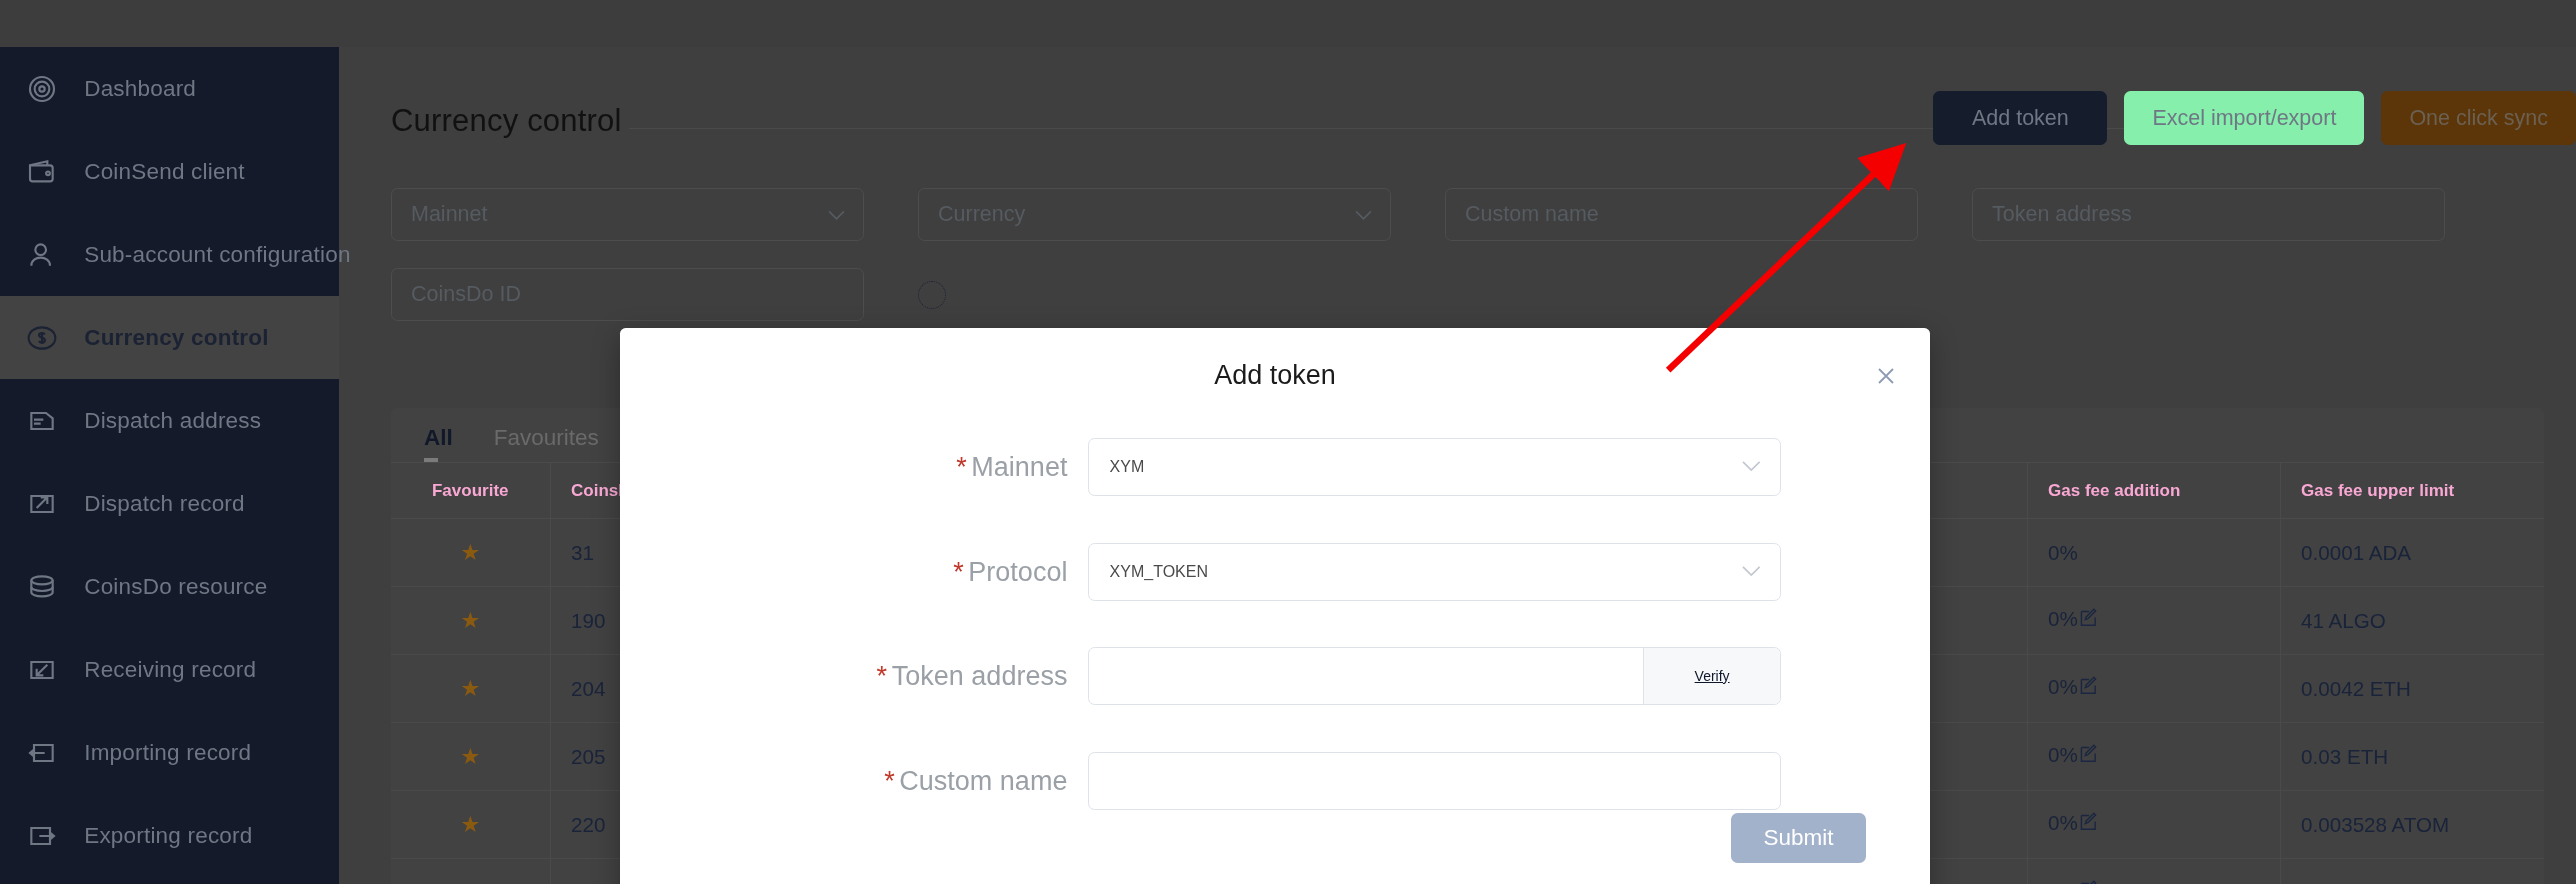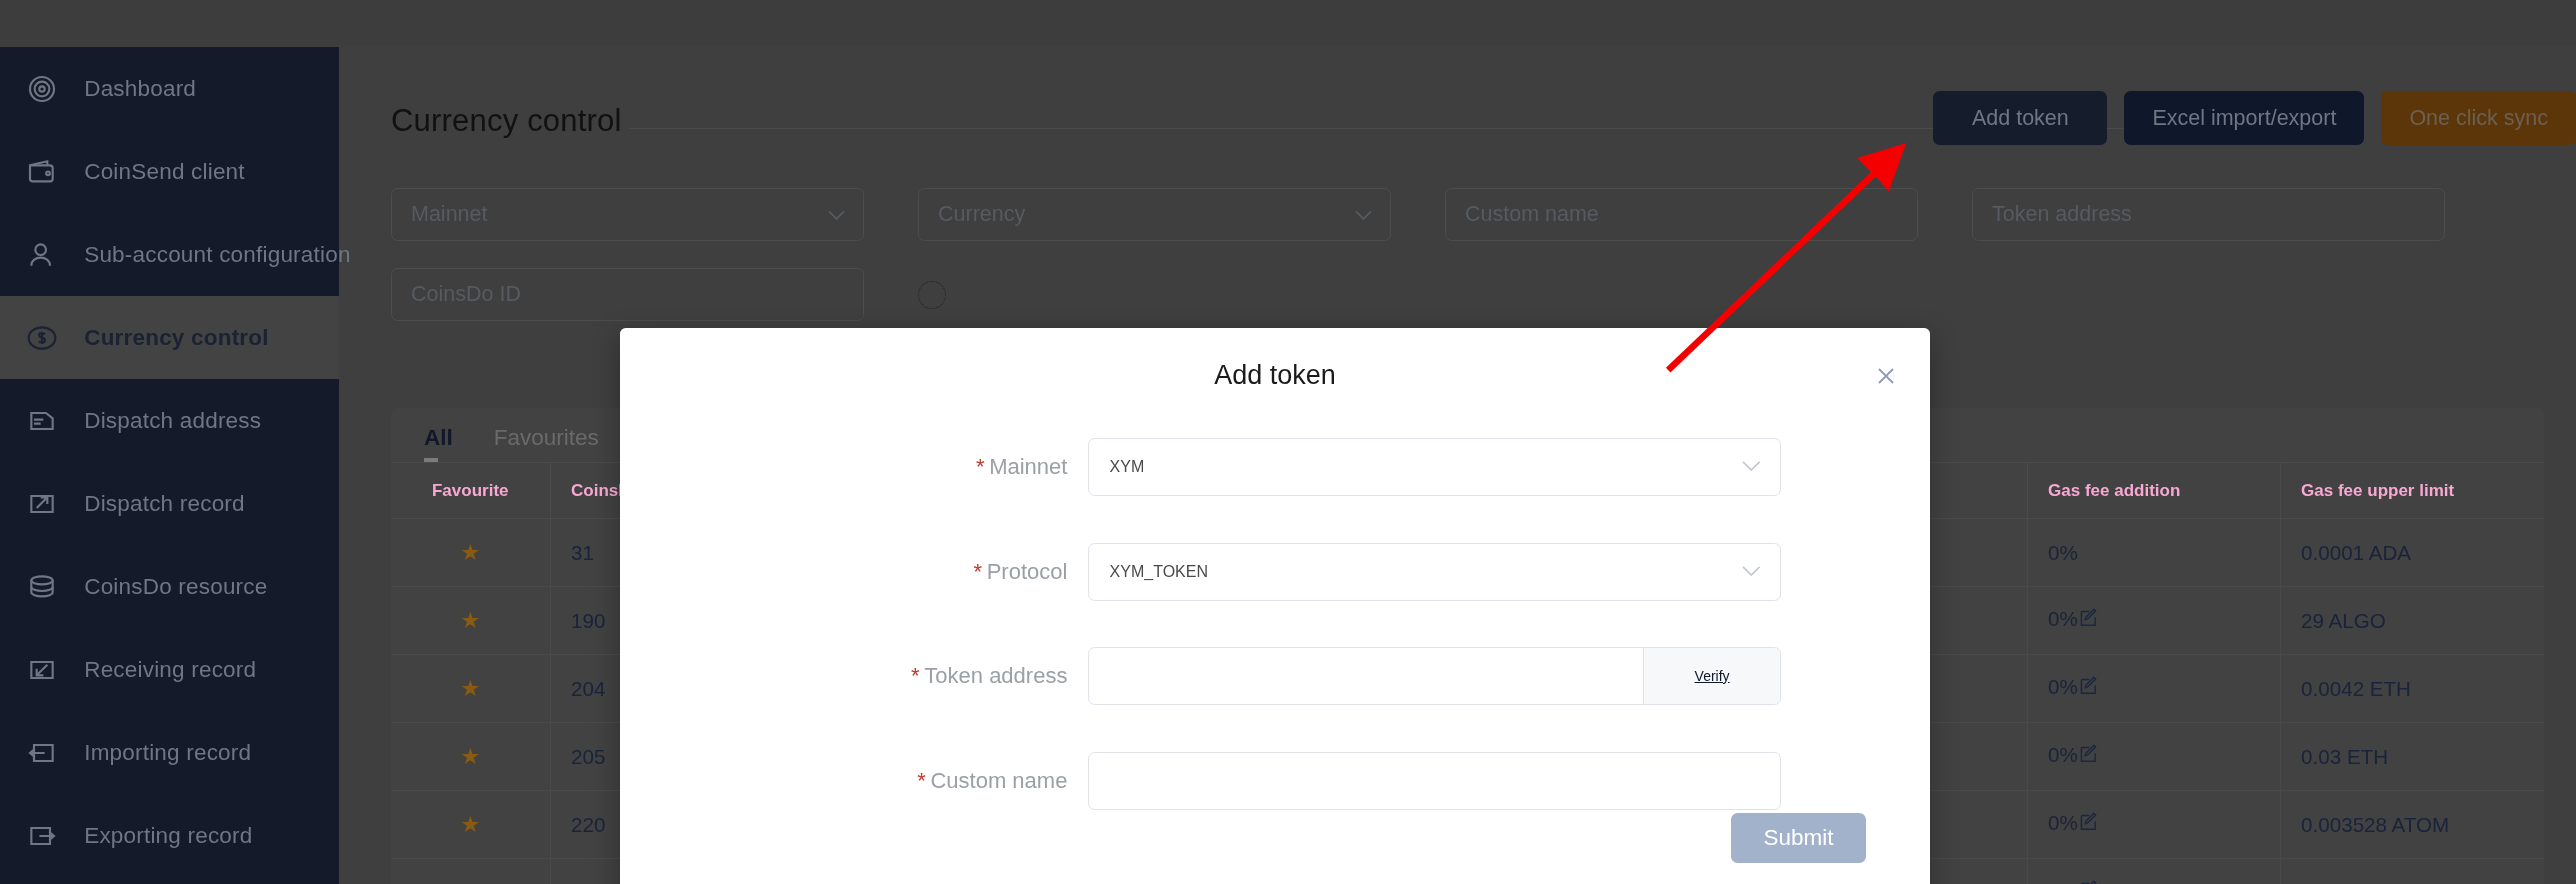--- a/index.html
+++ b/index.html
@@ -71,21 +71,21 @@
   .btn {
     height: 54px;
     border-radius: 6.6px;
     display: flex; align-items: center; justify-content: center;
     font-size: 21.5px;
     padding: 0 28px;
     color: #6f7684;
     white-space: nowrap;
   }
   .btn-add { background: #151c2c; min-width: 174px; }
-  .btn-excel { background: #0f172a; min-width: 223px; }
+  .btn-excel { background: #86efac; min-width: 223px; }
   .btn-sync { background: #5c3608; min-width: 174px; color: #6b6052; }
 
   
   .filters {
     position: absolute; left: 52px; top: 141px;
     width: 2153px;
   }
   .frow { display: flex; gap: 54px; margin-bottom: 27px; align-items: center; }
   .fld {
     position: relative;
@@ -195,21 +195,21 @@
   }
   .form-row {
     position: absolute;
     left: 0; width: 1310px;
     display: flex; align-items: center;
   }
   .form-label {
     width: 468px;
     text-align: right;
     padding-right: 20.6px;
-    font-size: 22px;
+    font-size: 27px;
     color: #9aa0a6;
     white-space: nowrap;
   }
   .form-label .req { color: #c0392b; margin-right: 4.7px; }
   .ctl-wrap { position: relative; width: 693px; }
   .ctl {
     width: 693px; height: 58px;
     border: 0.9px solid #dfe2e8;
     border-radius: 6.6px;
     display: flex; align-items: center;
@@ -456,21 +456,21 @@
               <td></td>
               <td></td>
               <td></td>
               <td></td>
               <td></td>
               <td>21 11:09)</td>
               <td><span>0%</span><span class="pencil"><svg width="20.6" height="20.6" viewBox="0 0 24 24" fill="none" stroke="#1b2740" stroke-width="1.7">
                     <path d="M4 4h9M4 4v16h16v-9"></path>
                     <path d="M20.5 3.5l-9 9-3 1 1-3 9-9z"></path>
                   </svg></span></td>
-              <td>29 ALGO</td>
+              <td>41 ALGO</td>
             </tr>
             <tr>
               <td class="c-fav"><span class="star">★</span></td>
               <td>204</td>
               <td></td>
               <td></td>
               <td></td>
               <td></td>
               <td></td>
               <td>06/21 11:09)</td>

